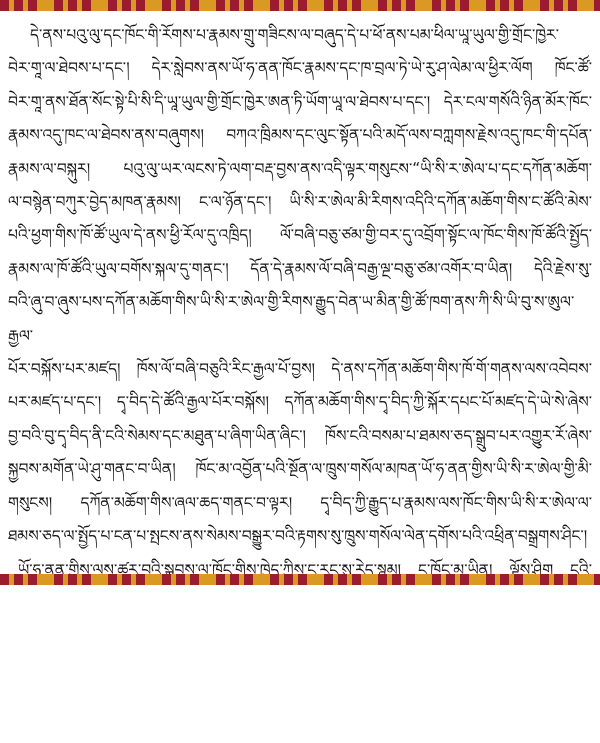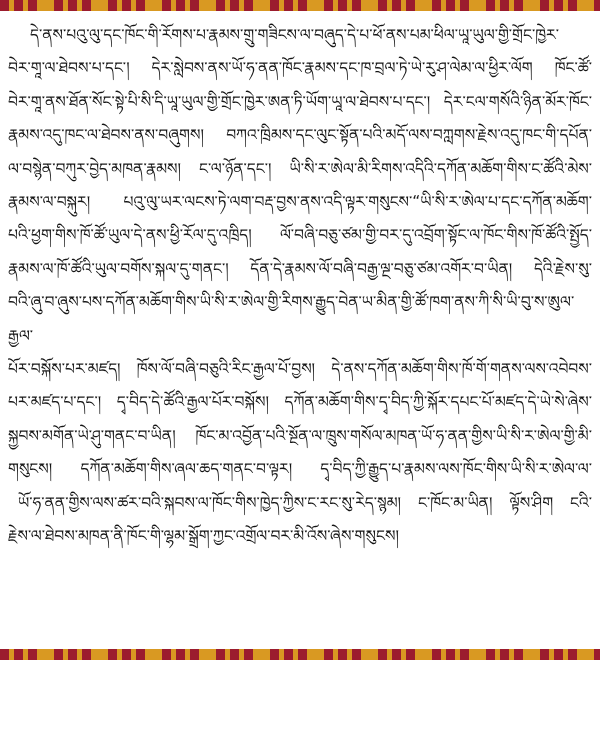--- a/index.html
+++ b/index.html
@@ -12,21 +12,21 @@
   html, body { margin: 0; padding: 0; }
   body {
     width: 600px;
     height: 743px;
     background: var(--bg);
     overflow: hidden;
     font-family: "DejaVu Sans", sans-serif;
   }
   .page {
     width: 600px;
-    height: 660px;
+    height: 585px;
     display: flex;
     flex-direction: column;
     background: var(--bg);
   }
   .stripe-border {
     height: 11px;
     flex: 0 0 11px;
     background: repeating-linear-gradient(
       90deg,
       var(--maroon) 0px,  var(--maroon) 9px,
@@ -59,26 +59,28 @@
 </head>
 <body>
 
 <div class="page">
   <div class="stripe-border"></div>
   <main class="text-block" id="text-block">
       <p class="line indent">དེ་ནས་པའུ་ལུ་དང་ཁོང་གི་རོགས་པ་རྣམས་གྲུ་གཟིངས་ལ་བཞུད་དེ་པ་ཕོ་ནས་པམ་ཕིལ་ཡཱ་ཡུལ་གྱི་གྲོང་ཁྱེར་</p>
       <p class="line">བེར་གཱ་ལ་ཐེབས་པ་དང་། དེར་སླེབས་ནས་ཡོ་ཧ་ནན་ཁོང་རྣམས་དང་ཁ་བྲལ་ཏེ་ཡེ་རུ་ཤ་ལེམ་ལ་ཕྱིར་ལོག ཁོང་ཚོ་</p>
       <p class="line">བེར་གཱ་ནས་ཐོན་སོང་སྟེ་པི་སི་དི་ཡཱ་ཡུལ་གྱི་གྲོང་ཁྱེར་ཨན་ཏི་ཡོག་ཡཱ་ལ་ཐེབས་པ་དང་། དེར་ངལ་གསོའི་ཉིན་མོར་ཁོང་</p>
       <p class="line">རྣམས་འདུ་ཁང་ལ་ཐེབས་ནས་བཞུགས། བཀའ་ཁྲིམས་དང་ལུང་སྟོན་པའི་མདོ་ལས་བཀླགས་རྗེས་འདུ་ཁང་གི་དཔོན་</p>
+      <p class="line">རྣམས་ལ་བསྐུར། པའུ་ལུ་ཡར་ལངས་ཏེ་ལག་བརྡ་བྱས་ནས་འདི་ལྟར་གསུངས་“ཡི་སི་ར་ཨེལ་པ་དང་དཀོན་མཆོག་</p>
       <p class="line">ལ་བསྙེན་བཀུར་བྱེད་མཁན་རྣམས། ང་ལ་ཉོན་དང་། ཡི་སི་ར་ཨེལ་མི་རིགས་འདིའི་དཀོན་མཆོག་གིས་ང་ཚོའི་མེས་</p>
-      <p class="line">རྣམས་ལ་བསྐུར། པའུ་ལུ་ཡར་ལངས་ཏེ་ལག་བརྡ་བྱས་ནས་འདི་ལྟར་གསུངས་“ཡི་སི་ར་ཨེལ་པ་དང་དཀོན་མཆོག་</p>
       <p class="line">པའི་ཕྱག་གིས་ཁོ་ཚོ་ཡུལ་དེ་ནས་ཕྱི་རོལ་དུ་འཁྲིད། ལོ་བཞི་བཅུ་ཙམ་གྱི་བར་དུ་འབྲོག་སྟོང་ལ་ཁོང་གིས་ཁོ་ཚོའི་སྤྱོད་</p>
       <p class="line">རྣམས་ལ་ཁོ་ཚོའི་ཡུལ་བགོས་སྐལ་དུ་གནང་། དོན་དེ་རྣམས་ལོ་བཞི་བརྒྱ་ལྔ་བཅུ་ཙམ་འགོར་བ་ཡིན། དེའི་རྗེས་སུ་</p>
       <p class="line">བའི་ཞུ་བ་ཞུས་པས་དཀོན་མཆོག་གིས་ཡི་སི་ར་ཨེལ་གྱི་རིགས་རྒྱུད་བེན་ཡ་མིན་གྱི་ཚོ་ཁག་ནས་ཀི་སི་ཡི་བུ་ས་ཨུལ་རྒྱལ་</p>
       <p class="line">པོར་བསྐོས་པར་མཛད། ཁོས་ལོ་བཞི་བཅུའི་རིང་རྒྱལ་པོ་བྱས། དེ་ནས་དཀོན་མཆོག་གིས་ཁོ་གོ་གནས་ལས་འབེབས་</p>
       <p class="line">པར་མཛད་པ་དང་། དྭ་བིད་དེ་ཚོའི་རྒྱལ་པོར་བསྐོས། དཀོན་མཆོག་གིས་དྭ་བིད་ཀྱི་སྐོར་དཔང་པོ་མཛད་དེ་ཡེ་སེ་ཞེས་</p>
+      <p class="line">བྱ་བའི་བུ་དྭ་བིད་ནི་ངའི་སེམས་དང་མཐུན་པ་ཞིག་ཡིན་ཞིང་། ཁོས་ངའི་བསམ་པ་ཐམས་ཅད་སྒྲུབ་པར་འགྱུར་རོ་ཞེས་</p>
       <p class="line">སྐྱབས་མགོན་ཡེ་ཤུ་གནང་བ་ཡིན། ཁོང་མ་འབྱོན་པའི་སྔོན་ལ་ཁྲུས་གསོལ་མཁན་ཡོ་ཧ་ནན་གྱིས་ཡི་སི་ར་ཨེལ་གྱི་མི་</p>
       <p class="line">གསུངས། དཀོན་མཆོག་གིས་ཞལ་ཆད་གནང་བ་ལྟར། དྭ་བིད་ཀྱི་རྒྱུད་པ་རྣམས་ལས་ཁོང་གིས་ཡི་སི་ར་ཨེལ་ལ་</p>
+      <p class="line">ཐམས་ཅད་ལ་སྤྱོད་པ་ངན་པ་སྤངས་ནས་སེམས་བསྒྱུར་བའི་རྟགས་སུ་ཁྲུས་གསོལ་ལེན་དགོས་པའི་འཕྲིན་བསྒྲགས་ཤིང་།</p>
       <p class="line indent-sm">ཡོ་ཧ་ནན་གྱིས་ལས་ཚར་བའི་སྐབས་ལ་ཁོང་གིས་ཁྱེད་ཀྱིས་ང་རང་སུ་རེད་སྙམ། ང་ཁོང་མ་ཡིན། ལྟོས་ཤིག ངའི་</p>
       <p class="line last">རྗེས་ལ་ཐེབས་མཁན་ནི་ཁོང་གི་ལྷམ་སྒྲོག་ཀྱང་འགྲོལ་བར་མི་འོས་ཞེས་གསུངས།</p>
     </main>
   <div class="stripe-border"></div>
 </div>
 
 </body></html>

